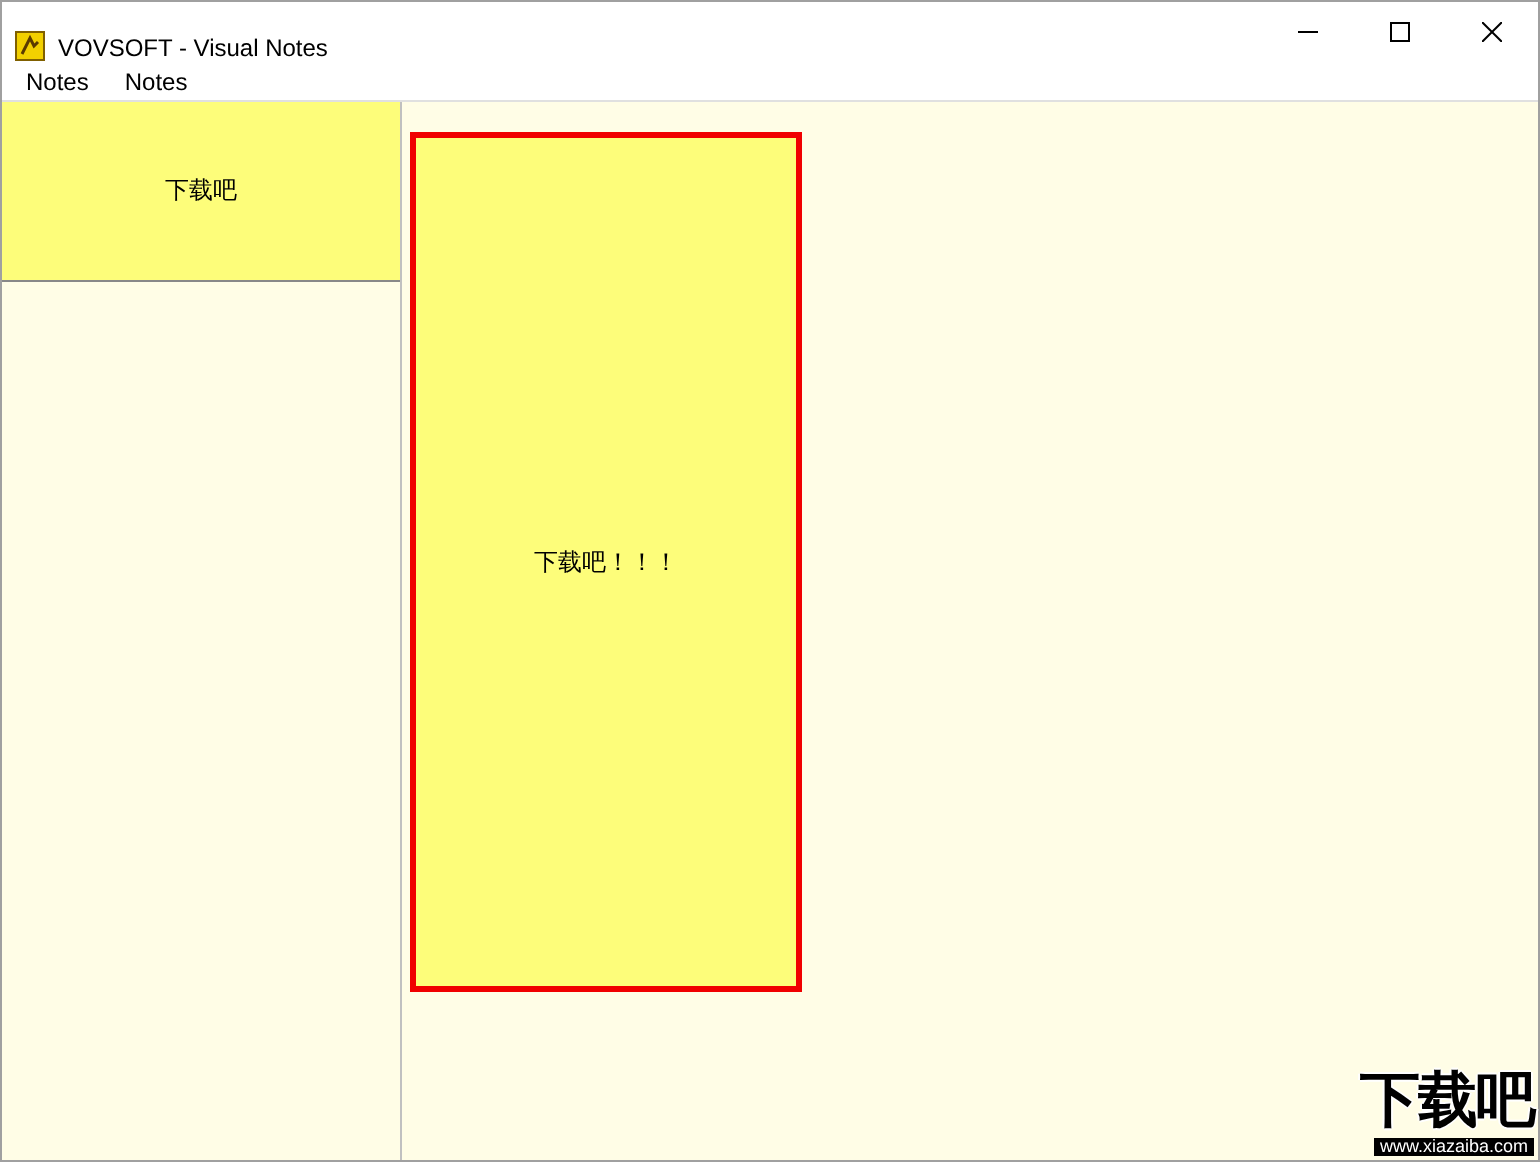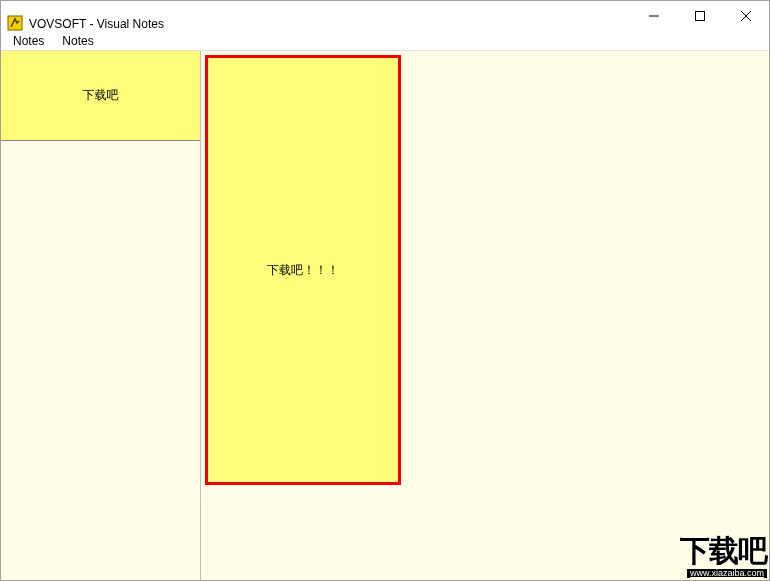--- a/index.html
+++ b/index.html
@@ -9,24 +9,24 @@
   .titlebar .app-icon { width: 16px; height: 16px; margin-right: 6px; display: flex; align-items: center; justify-content: center; }
   .titlebar .title { flex: 1; font-size: 12px; color: #000; }
   .win-controls { display: flex; height: 100%; }
   .win-btn { width: 46px; height: 100%; display: flex; align-items: center; justify-content: center; cursor: default; }
   .menubar { height: 20px; background: #ffffff; display: flex; align-items: center; padding: 0 4px; gap: 2px; border-bottom: 1px solid #e0e0e0; }
   .menu-item { padding: 2px 8px; cursor: default; font-size: 12px; }
   .workspace { flex: 1; position: relative; background: #fff; display: flex; }
   .sidebar { width: 200px; background: #fffde6; border-right: 1px solid #c0c0c0; position: relative; }
   .sidebar-item { width: 100%; height: 90px; background: #fdfd7a; display: flex; align-items: center; justify-content: center; font-size: 12px; color: #000; border-bottom: 1px solid #888; cursor: default; }
   .canvas { flex: 1; position: relative; background: #fffde6; }
-  .note { position: absolute; left: 4px; top: 4px; width: 196px; height: 430px; background: #fdfd7a; border: 3px solid #f00000; display: flex; align-items: center; justify-content: center; font-size: 12px; color: #000; cursor: default; }
+  .note { position: absolute; left: 4px; top: 15px; width: 196px; height: 430px; background: #fdfd7a; border: 3px solid #f00000; display: flex; align-items: center; justify-content: center; font-size: 12px; color: #000; cursor: default; }
   .watermark { position: absolute; right: 2px; bottom: 2px; text-align: right; line-height: 1; pointer-events: none; }
   .watermark .big { font-size: 30px; font-weight: 900; color: #000; letter-spacing: -1px; text-shadow: 1px 0 #fff, -1px 0 #fff, 0 1px #fff, 0 -1px #fff; }
-  .watermark .small { font-size: 9px; color: #fff; background: #000; padding: 0 3px; display: inline-block; text-decoration: underline; }
+  .watermark .small { font-size: 9px; color: #fff; background: #000; padding: 0 3px; display: inline-block; }
 </style>
 </head>
 <body>
 
 <div class="window">
 
   <div class="titlebar">
     <span class="app-icon">
       <svg width="16" height="16" viewBox="0 0 16 16">
         <rect x="1" y="1" width="14" height="14" fill="#f2d000" stroke="#806000" stroke-width="1"></rect>

